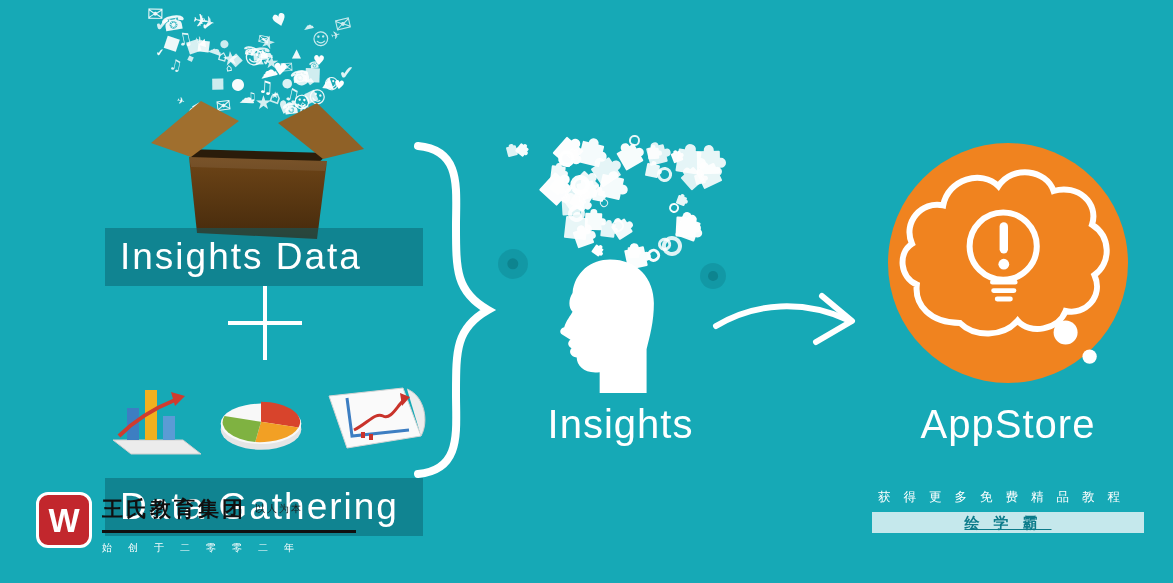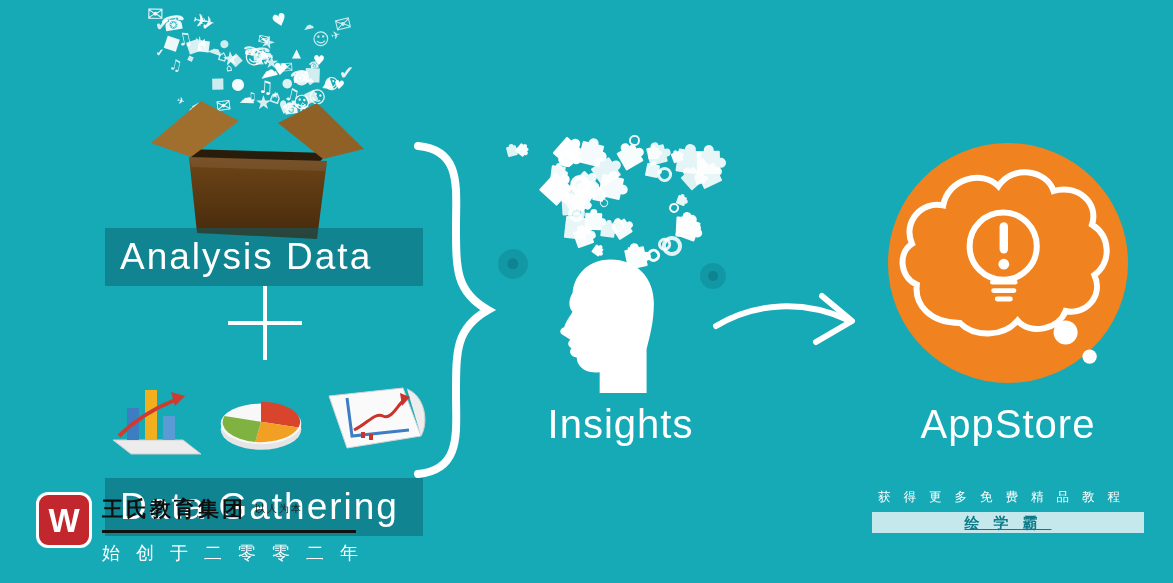--- a/index.html
+++ b/index.html
@@ -47,21 +47,21 @@
   .orange-circle svg{width:100%;height:100%;}
 
   
   .logo{position:absolute;left:36px;top:492px;width:56px;height:56px;border-radius:12px;background:var(--logo_red);
         border:3px solid #fff;display:flex;align-items:center;justify-content:center;z-index:5;}
   .logo-w{color:#fff;font-weight:bold;font-size:33px;line-height:1;}
   .company-line{position:absolute;left:102px;top:495px;z-index:5;white-space:nowrap;display:flex;align-items:center;}
   .company{color:#101010;font-weight:bold;font-size:21px;letter-spacing:3px;}
   .slogan{color:#1a1a1a;font-size:10px;margin-left:9px;letter-spacing:2px;}
   .company-underline{position:absolute;left:102px;top:530px;width:254px;height:3px;background:#101010;z-index:5;}
-  .founded{position:absolute;left:102px;top:541px;color:#fff;font-size:18px;letter-spacing:16px;white-space:nowrap;z-index:5;}
+  .founded{position:absolute;left:102px;top:541px;color:#fff;font-size:10px;letter-spacing:16px;white-space:nowrap;z-index:5;}
 
   
   .promo{position:absolute;left:872px;top:489px;width:272px;z-index:5;text-align:center;}
   .promo-line1{color:#fff;font-size:12.5px;letter-spacing:13px;white-space:nowrap;text-align:left;padding-left:6px;}
   .promo-badge{margin-top:6px;height:21px;line-height:21px;background:var(--badge_bg);color:var(--badge_text);
                font-weight:bold;font-size:15px;letter-spacing:14px;text-decoration:underline;}
   .promo-line2{margin-top:7px;color:#fff;font-size:14.5px;letter-spacing:1px;white-space:nowrap;}
   .promo-line2 .app{font-size:17px;font-weight:bold;letter-spacing:0;}
   .promo-line2 b{font-size:15.5px;}
 </style>
@@ -152,21 +152,21 @@
           <stop offset="1" stop-color="#452a0c"></stop>
       </linearGradient>
     </defs>
     <polygon points="40,56 184,60 158,84 58,80" fill="#2a1c0a"></polygon>
     <polygon points="6,50 56,8 94,28 46,64" fill="#a06f2e"></polygon>
     <polygon points="219,56 172,10 133,30 178,66" fill="#8f6127"></polygon>
     <polygon points="44,64 182,68 172,146 52,140" fill="url(#boxg)"></polygon>
     <polygon points="44,64 182,68 180,78 46,74" fill="rgba(255,255,255,0.08)"></polygon>
   </svg>
 
-  <div class="banner gathering">Analysis Data</div>
+  <div class="banner gathering">Insights Data</div>
 
   <div class="plus"></div>
 
   <div class="charts">
     <svg width="100" height="80" viewBox="0 0 100 80">
       <polygon points="8,62 78,62 96,76 26,76" fill="#ececec" stroke="#cfcfcf"></polygon>
       <rect x="22" y="30" width="12" height="32" fill="#3d7ec2"></rect>
       <rect x="40" y="12" width="12" height="50" fill="#f2b01e"></rect>
       <rect x="58" y="38" width="12" height="24" fill="#5b9bd5"></rect>
       <path d="M14,58 C30,42 50,30 70,22" stroke="#d03b2f" stroke-width="4" fill="none"></path>

